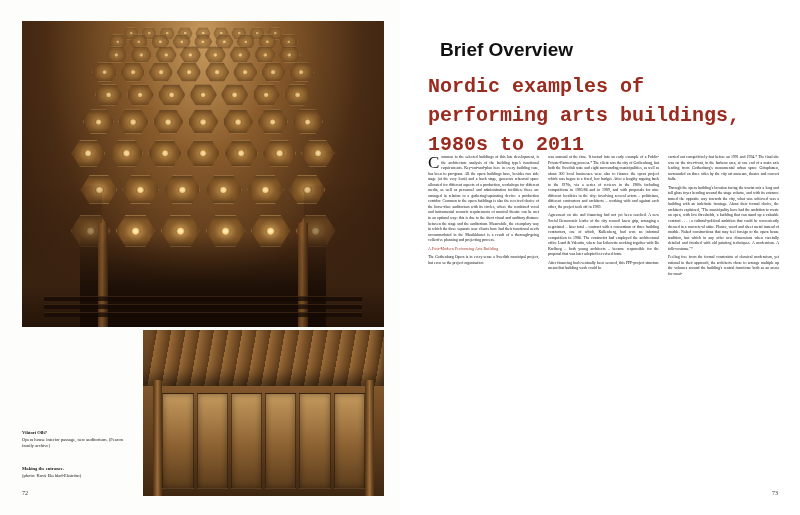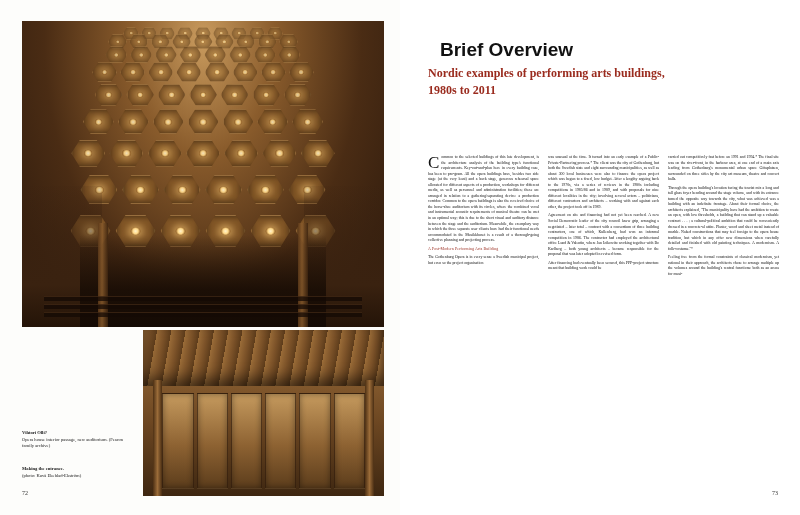--- a/index.html
+++ b/index.html
@@ -189,24 +189,24 @@
     font-size: 19px;
     color: #111;
     font-family: Liberation Sans, sans-serif;
     margin-left: 12px;
   }
   .title-sub {
     position: absolute;
     left: 28px;
     top: 55px;
     width: 330px;
-    font-size: 12px;
+    font-size: 20px;
     line-height: 1.45;
     color: #9a2b1e;
-    font-family: Liberation Serif, serif;
+    font-family: Liberation Mono, monospace;
   }
 
   .columns {
     position: absolute;
     left: 28px;
     top: 155px;
     width: 352px;
     height: 332px;
     display: flex;
     gap: 9px;

